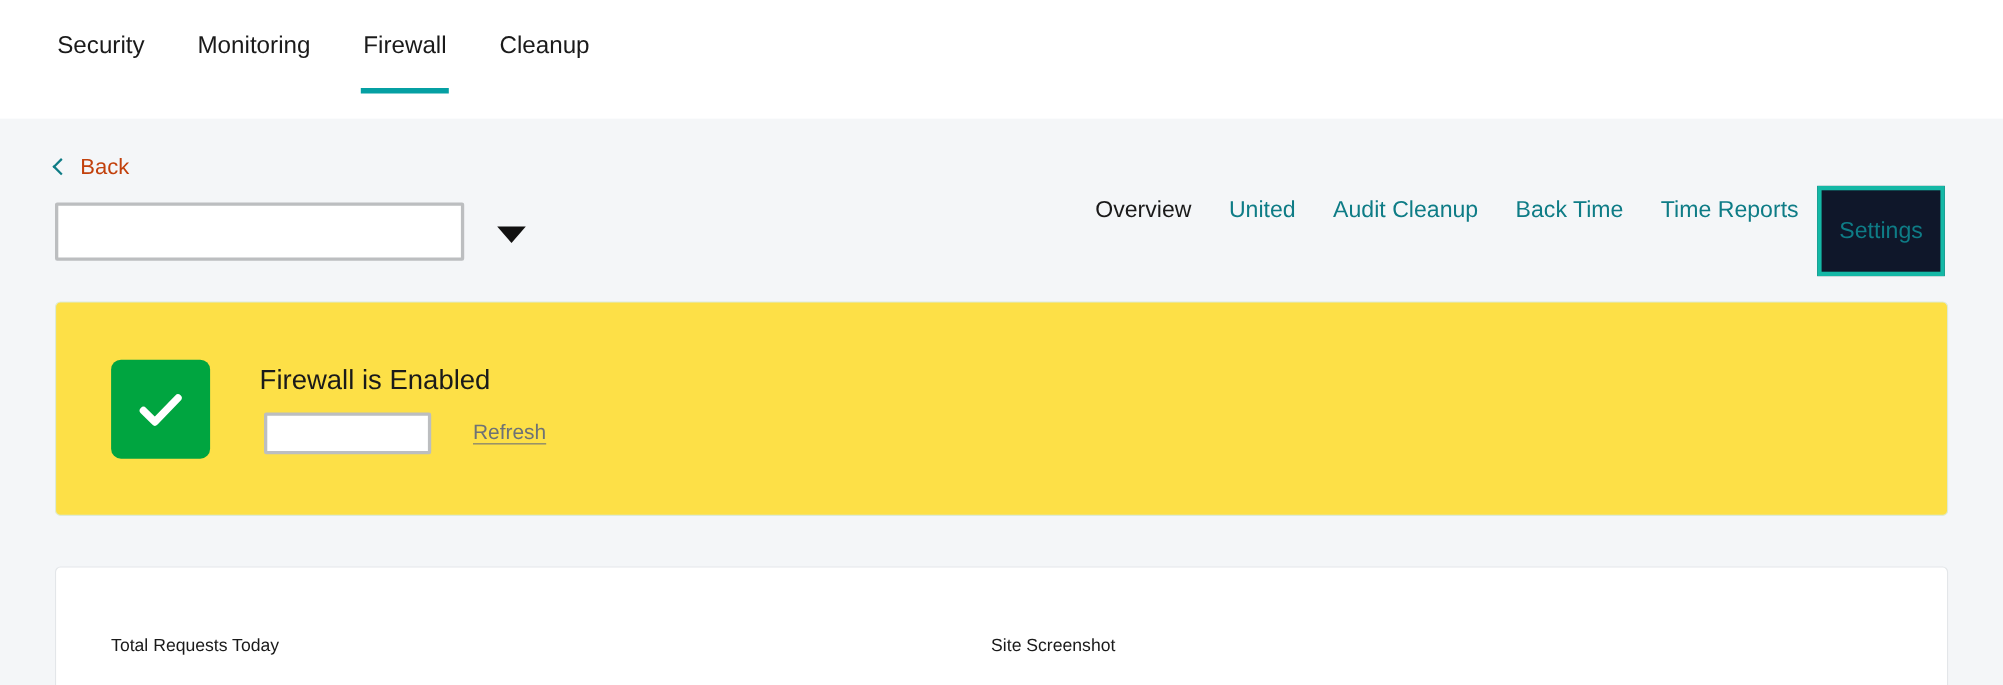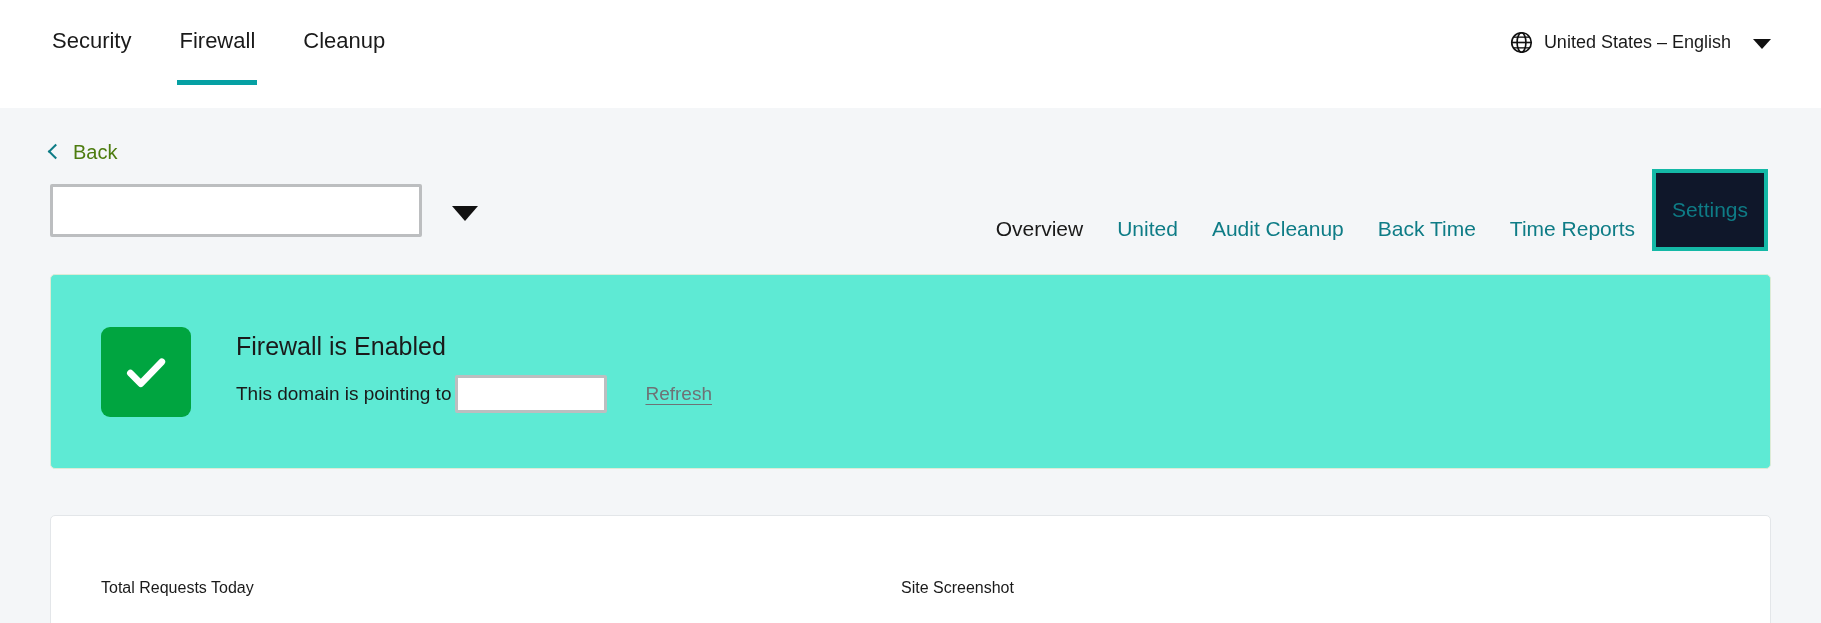--- a/index.html
+++ b/index.html
@@ -110,21 +110,21 @@
     height: 11px;
     border-left: 2.6px solid #0E7C86;
     border-bottom: 2.6px solid #0E7C86;
     transform: rotate(45deg);
     margin-bottom: 1px;
   }
 
   .back-label {
     font-size: 20px;
     line-height: 24px;
-    color: #4d7c0f;
+    color: #c2410c;
   }
 
   
   .toolbar-row {
     display: flex;
     align-items: center;
     justify-content: space-between;
     margin-top: 18px;
     height: 56px;
   }
@@ -147,21 +147,21 @@
     height: 0;
     border-left: 13px solid transparent;
     border-right: 13px solid transparent;
     border-top: 15px solid #111111;
     margin-left: 30px;
     margin-top: 6px;
   }
 
   .sub-nav {
     display: flex;
-    align-items: flex-end;
+    align-items: flex-start;
     gap: 0;
     padding-right: 3px;
   }
 
   .sub-nav-item {
     font-size: 21px;
     line-height: 26px;
     color: #0E7C86;
     cursor: pointer;
     white-space: nowrap;
@@ -176,21 +176,21 @@
   .sub-nav-item.highlighted {
     border: 4px solid #14b8a6;
     padding: 24px 16px;
     background: #0f172a;
   }
 
   
   .status-banner {
     margin-top: 36px;
     height: 195px;
-    background: #5eead4;
+    background: #fde047;
     border: 1px solid #DDEBD6;
     border-radius: 5px;
     display: flex;
     align-items: center;
     padding-left: 50px;
   }
 
   .status-badge {
     width: 90px;
     height: 90px;
@@ -271,39 +271,31 @@
 </style>
 </head>
 <body>
 
 <div class="top-header">
 
   <nav class="main-nav">
     <div class="main-nav-item">
       <span>Security</span>
     </div>
+    <div class="main-nav-item">
+      <span>Monitoring</span>
+    </div>
     <div class="main-nav-item active">
       <span>Firewall</span>
     </div>
     <div class="main-nav-item">
       <span>Cleanup</span>
     </div>
   </nav>
 
-  <div class="locale-picker">
-    <svg class="globe-icon" viewBox="0 0 24 24">
-      <circle cx="12" cy="12" r="10.2" fill="none" stroke="#111111" stroke-width="1.7"></circle>
-      <ellipse cx="12" cy="12" rx="4.6" ry="10.2" fill="none" stroke="#111111" stroke-width="1.7"></ellipse>
-      <line x1="1.8" y1="12" x2="22.2" y2="12" stroke="#111111" stroke-width="1.7"></line>
-      <line x1="3.4" y1="6.4" x2="20.6" y2="6.4" stroke="#111111" stroke-width="1.4"></line>
-      <line x1="3.4" y1="17.6" x2="20.6" y2="17.6" stroke="#111111" stroke-width="1.4"></line>
-    </svg>
-    <span class="locale-label">United States – English</span>
-    <span class="caret-down-small"></span>
-  </div>
 
 </div>
 
 <div class="page-body">
 
   <div class="back-link">
     <span class="chevron-left"></span>
     <span class="back-label">Back</span>
   </div>
 
@@ -342,21 +334,20 @@
 
     <div class="status-badge">
       <svg class="check-icon" viewBox="0 0 24 24">
         <path d="M4.2 12.6 L9.4 17.8 L19.9 6.9" fill="none" stroke="#FFFFFF" stroke-width="3.4" stroke-linecap="round" stroke-linejoin="round"></path>
       </svg>
     </div>
 
     <div class="status-text">
       <div class="status-title">Firewall is Enabled</div>
       <div class="status-sub">
-        <span class="status-sub-label">This domain is pointing to</span>
         <input class="redacted-field" type="text" value="" style="">
         <span class="refresh-link">Refresh</span>
       </div>
     </div>
 
   </div>
 
   
   <div class="stats-panel">
     <div class="stats-col-left">

